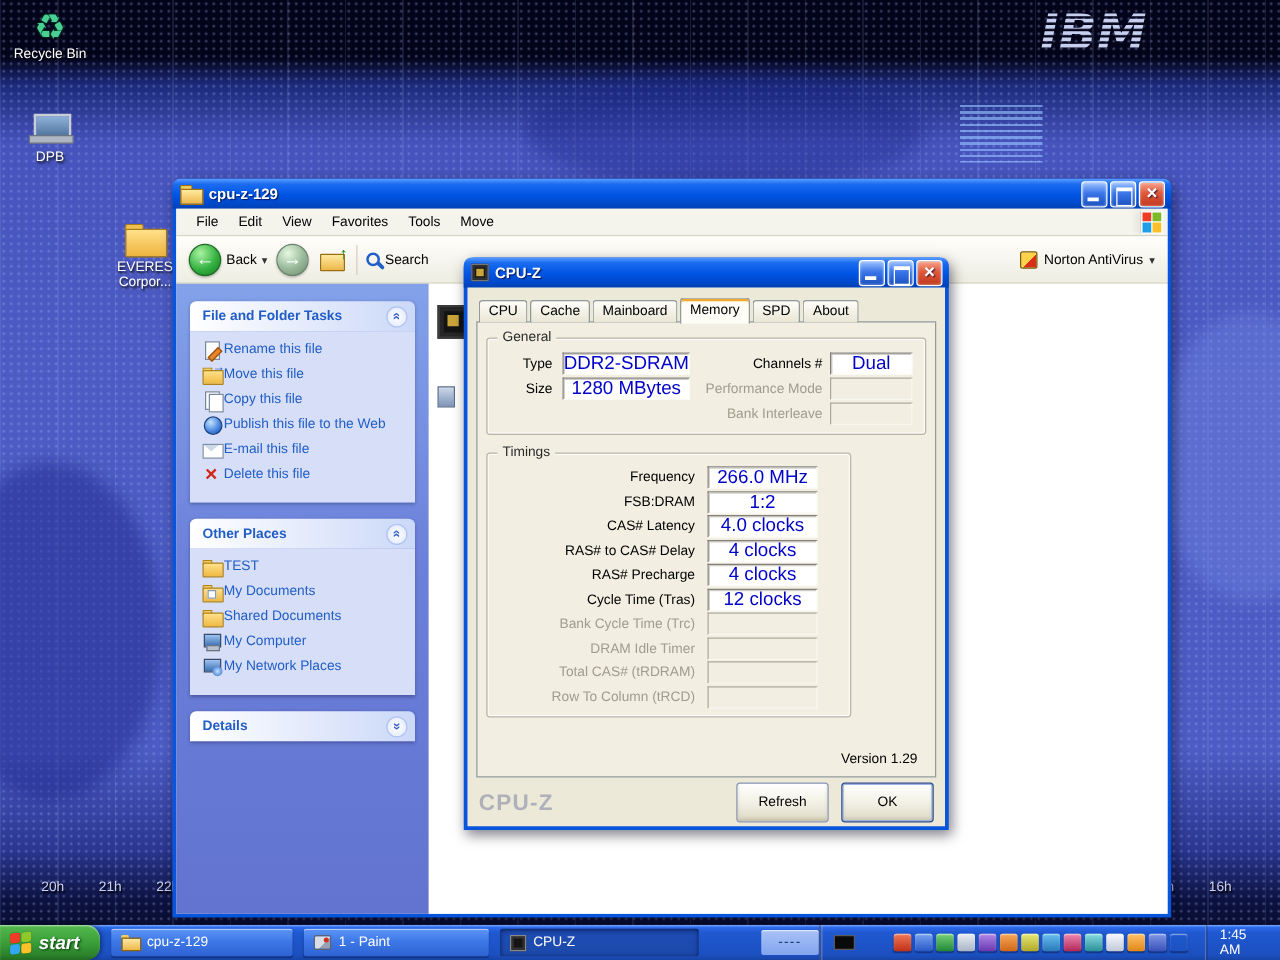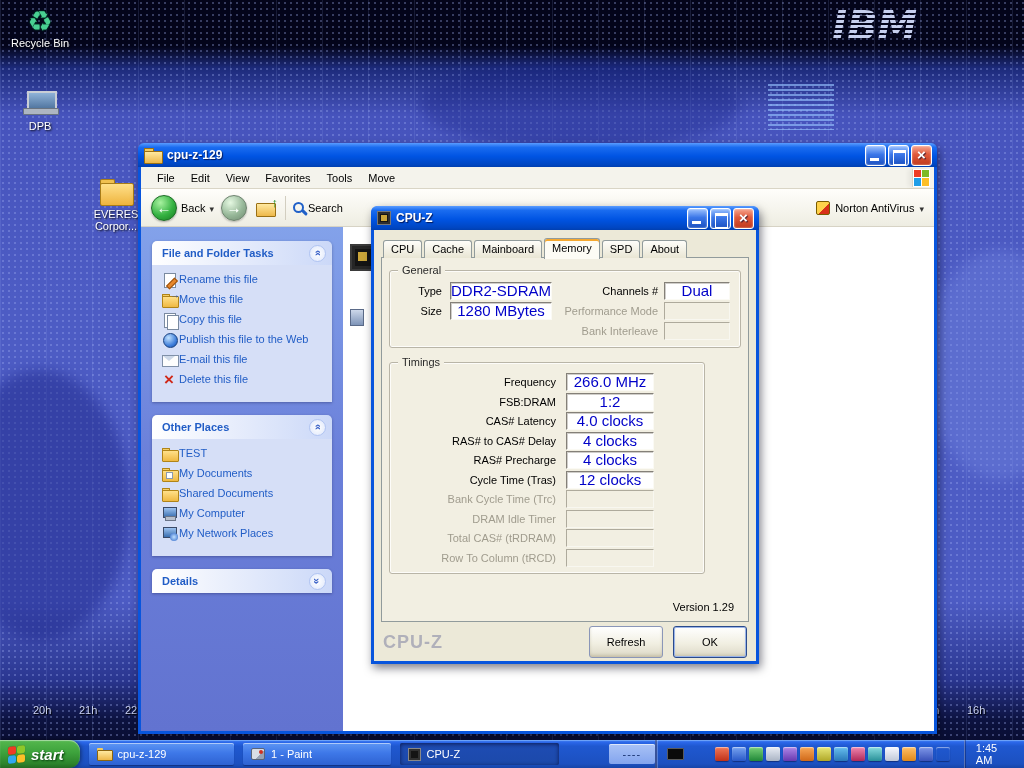--- a/index.html
+++ b/index.html
@@ -115,21 +115,21 @@
 
 #cpuz { left:371px; top:206px; width:388px; height:458px; }
 .dlg-client { margin:0 3px 3px; background:#ece9d8; height:calc(100% - 27px); padding:7px 7px 5px; display:flex; flex-direction:column; }
 .tabs { display:flex; align-items:flex-end; height:21px; padding-left:2px; position:relative; z-index:2; }
 .tab { height:18px; line-height:16px; padding:0 7px; font-size:11px; background:linear-gradient(#fefdf9,#e9e6d4); border:1px solid #919b9c; border-bottom:0; border-radius:3px 3px 0 0; margin-right:2px; cursor:pointer; }
 .tab.active { height:21px; line-height:19px; background:#fdfcf5; box-shadow:inset 0 2px 0 #f5a830; margin-bottom:-1px; font-weight:normal; }
 .tab-panel { flex:1; border:1px solid #919b9c; background:#f2efe2; margin-top:-1px; position:relative; padding:8px 4px 4px; }
 .group { position:relative; border:1px solid #b9b5a7; border-radius:3px; box-shadow:inset 0 0 0 1px rgba(255,255,255,.8); }
 .legend { position:absolute; top:-7px; left:8px; background:#f2efe2; padding:0 4px; font-size:11px; color:#2a2a2a; }
 .g-general { height:78px; margin:4px 3px 0; }
-.g-timings { width:316px; height:212px; margin:14px 3px 0; }
+.g-timings { width:292px; height:212px; margin:14px 3px 0; }
 .lbl { position:absolute; font-size:11px; color:#000; height:16px; line-height:16px; }
 .lbl.dis { color:#a09c8e; }
 .cell { position:absolute; height:18px; line-height:16px; font-size:15px; text-align:center; color:#0000c8; background:#fff;
   border:1px solid; border-color:#848078 #fbfaf4 #fbfaf4 #848078; box-shadow:inset 1px 1px 0 rgba(120,116,104,.35); }
 .cell.dis { background:transparent; border-color:#aeaa9c #f8f7f0 #f8f7f0 #aeaa9c; box-shadow:none; }
 .t-row .lbl { left:4px; width:162px; text-align:right; }
 .t-row .cell { left:176px; width:88px; }
 .version { position:absolute; right:14px; bottom:8px; font-size:11px; color:#000; }
 .dlg-bottom { height:34px; display:flex; align-items:center; padding:6px 2px 0; }
 .watermark { font-weight:bold; font-size:18px; letter-spacing:1px; color:#b0b0ba; }

